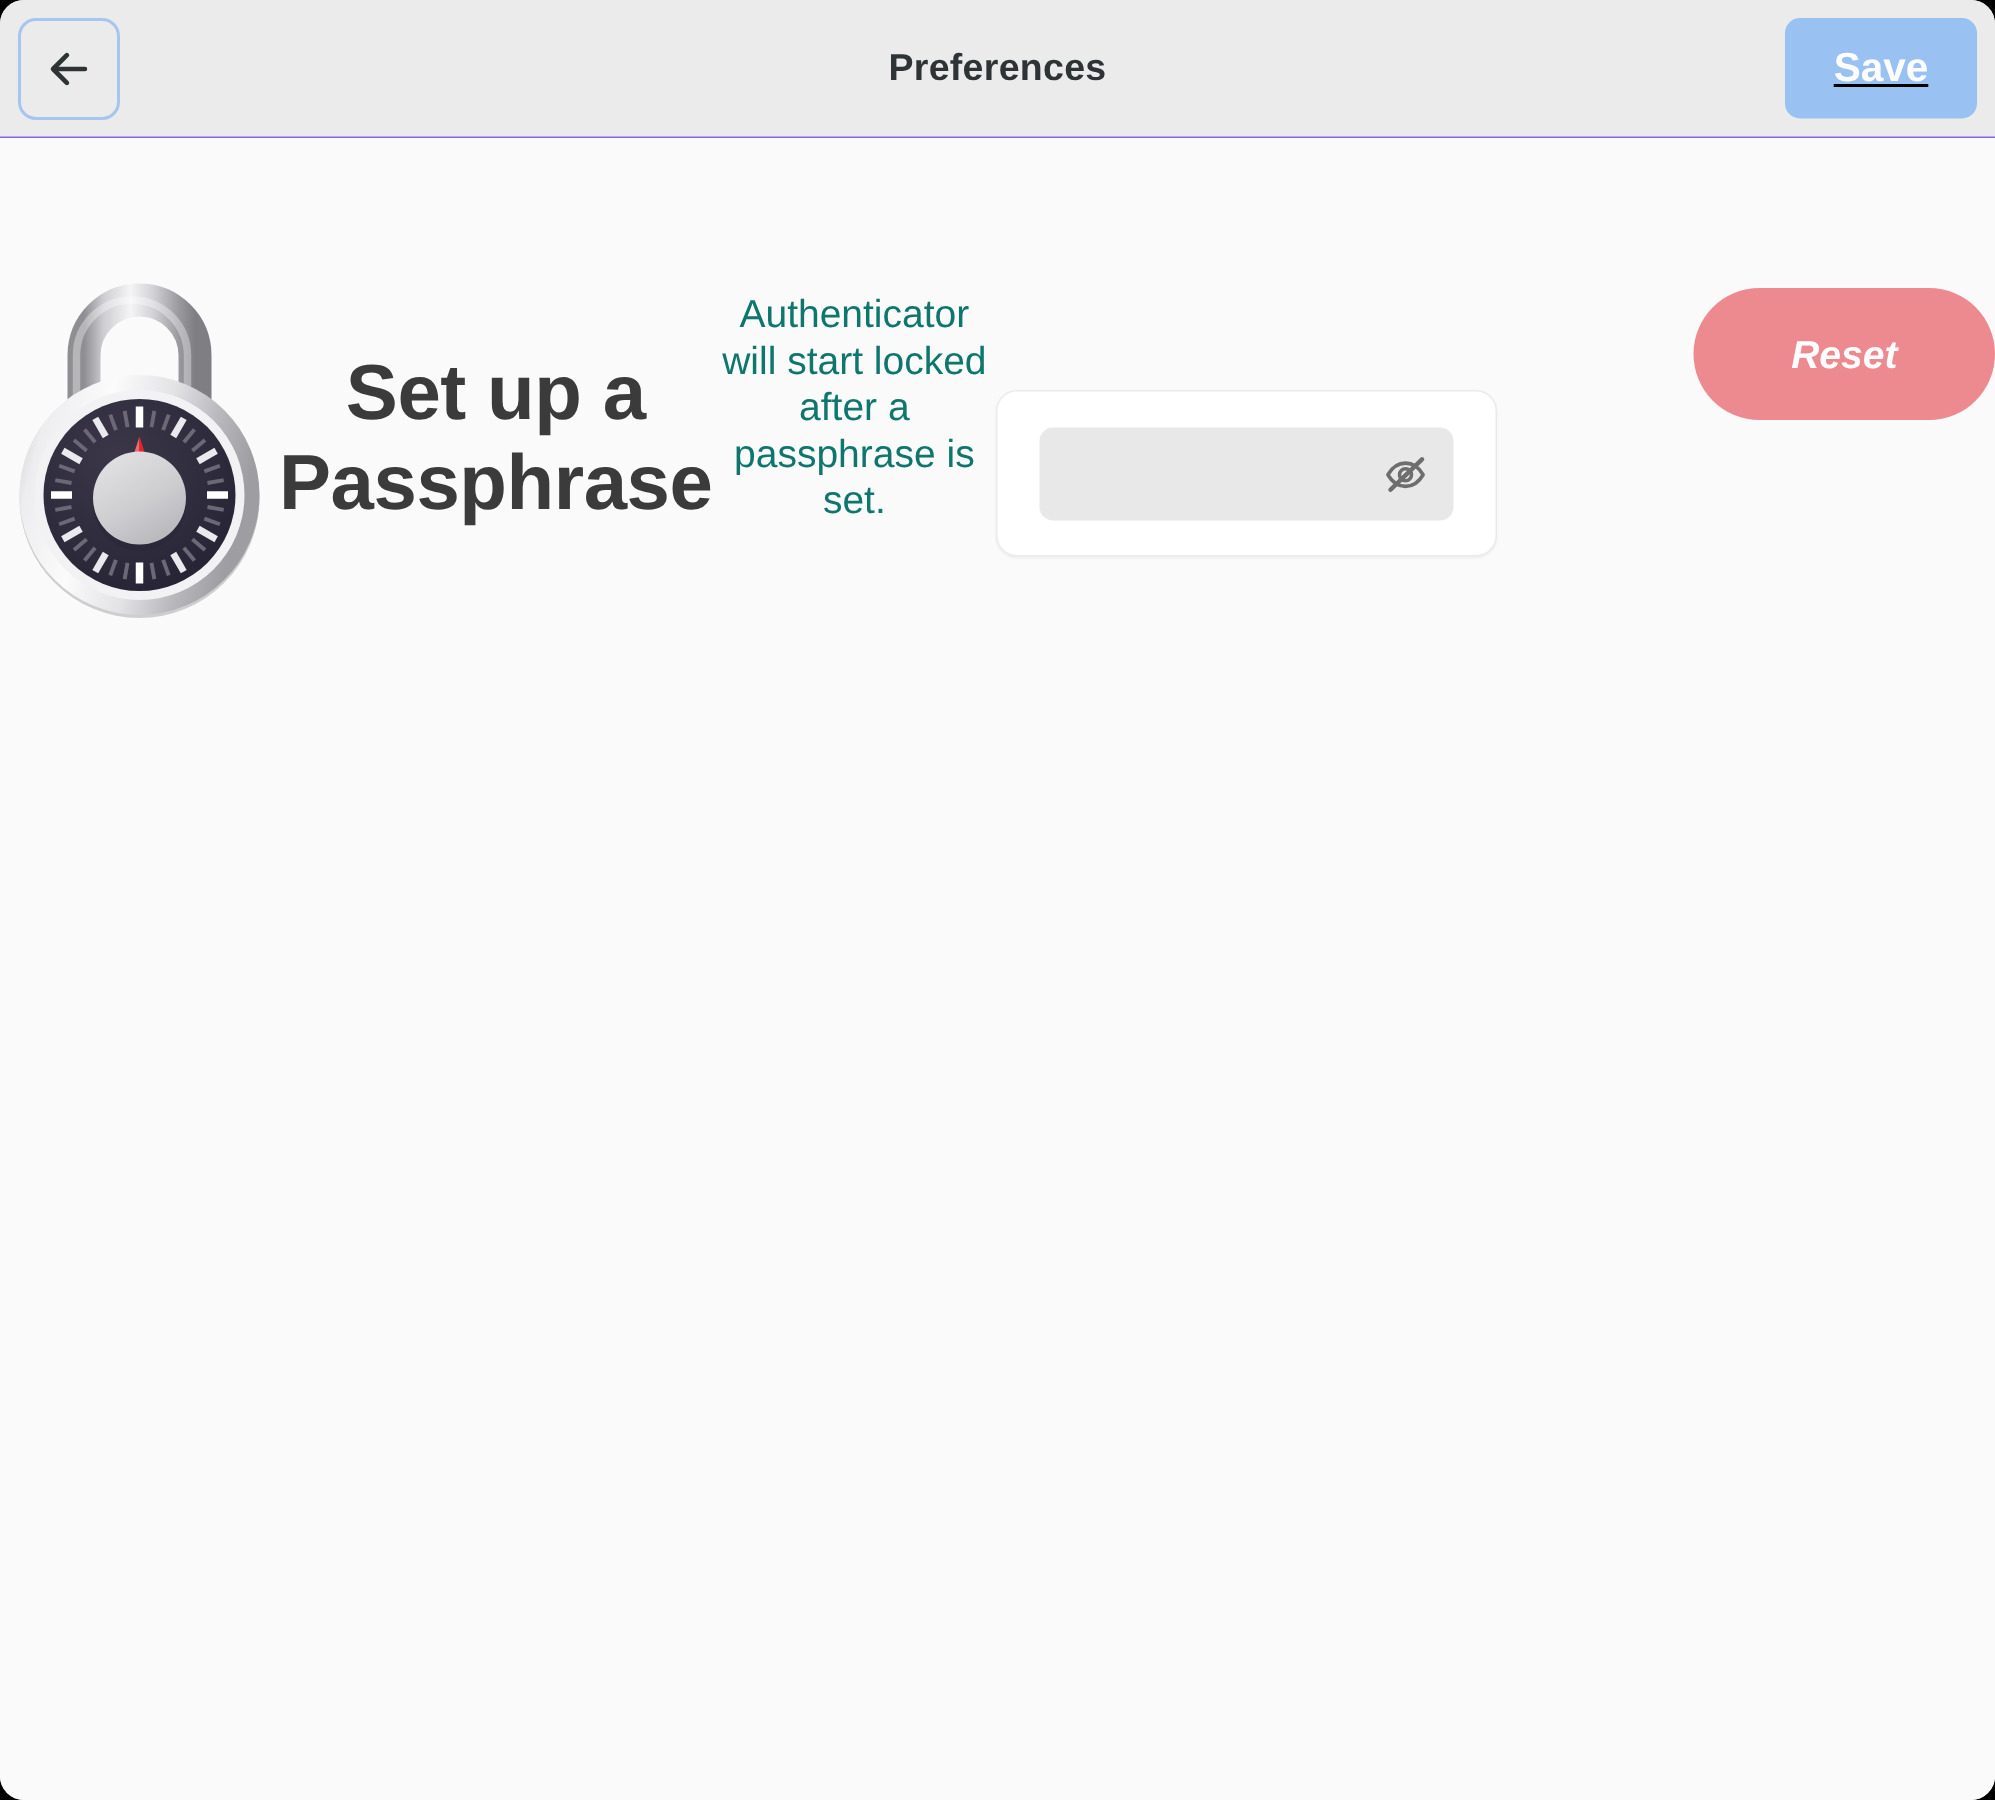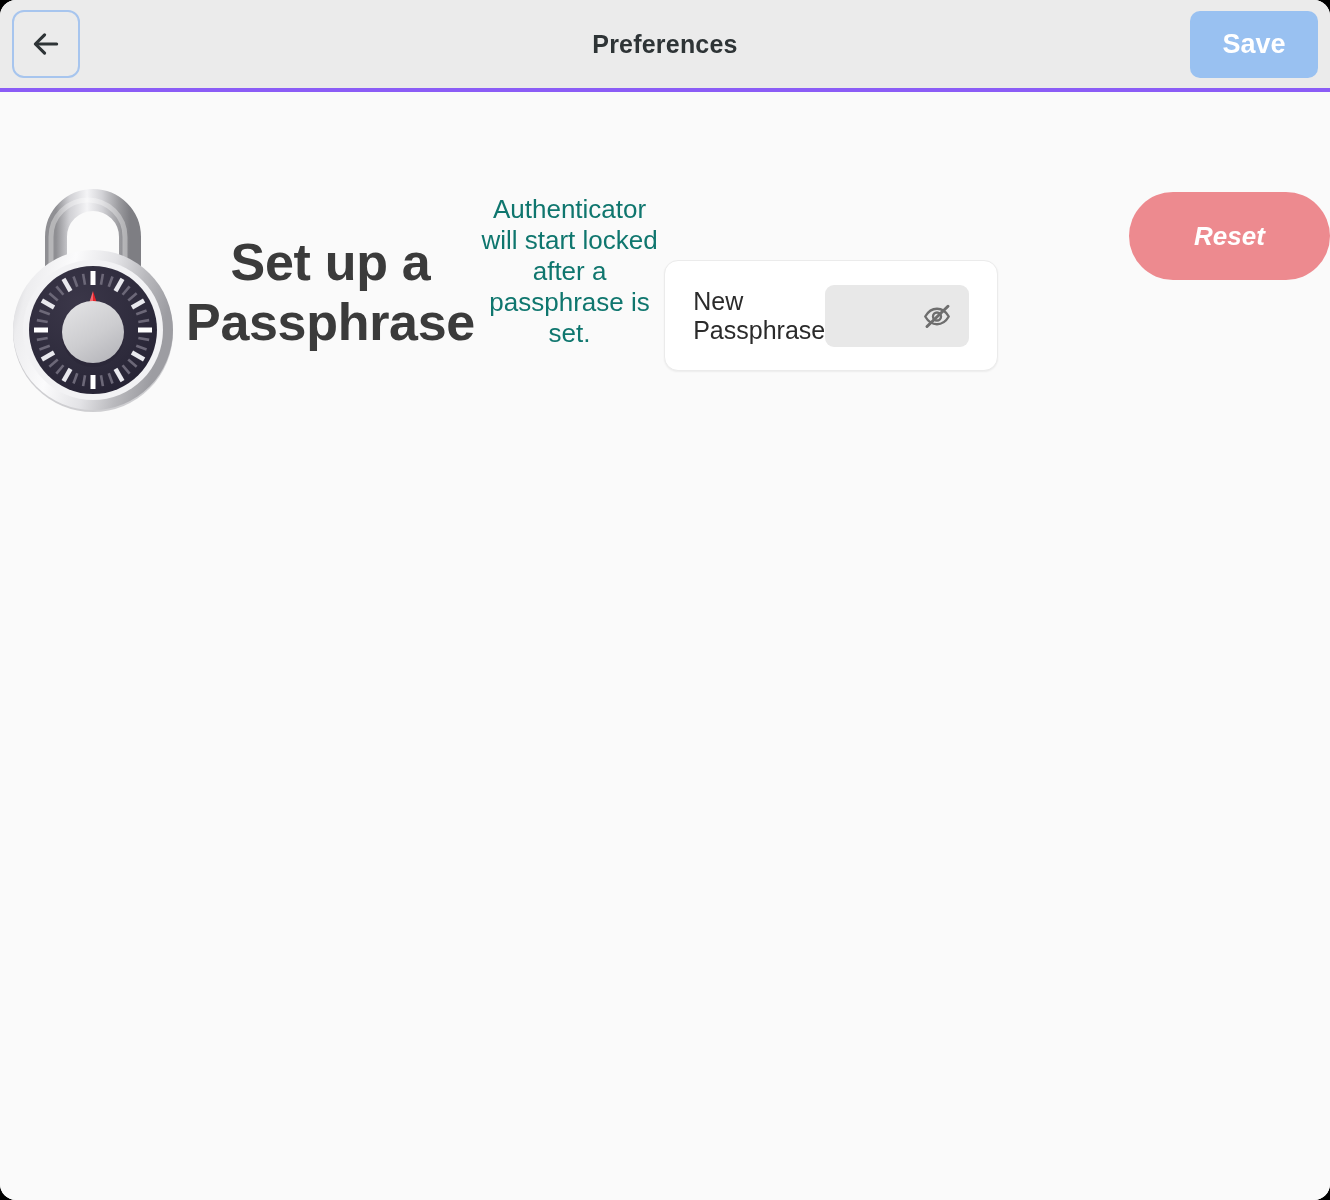--- a/index.html
+++ b/index.html
@@ -22,25 +22,26 @@
     border-radius: 16px;
     overflow: hidden;
     box-sizing: border-box;
   }
 
   
   .headerbar {
     position: relative;
     height: 92px;
     background: #ebebeb;
-    border-bottom: 4px solid #8b5cf6;
+    border-bottom: 1px solid #8b5cf6;
     box-sizing: border-box;
     display: flex;
     align-items: center;
     padding: 0 12px;
+    text-decoration: underline;
   }
 
   .back-button {
     width: 68px;
     height: 68px;
     border-radius: 12px;
     border: 2px solid #a7c5ee;
     background: #ebebeb;
     display: flex;
     align-items: center;
@@ -333,21 +334,20 @@
       </span>
     </div>
 
     <div class="page-title">Set up a Passphrase</div>
 
     <div class="page-subtitle">Authenticator will start locked after a passphrase is set.</div>
 
     <div class="card">
 
       <div class="pref-row">
-        <div class="pref-label">New Passphrase</div>
         <div class="pref-entry">
           <input type="password" placeholder="" style="">
           <button class="eye-toggle">
             <span>
               <svg width="30" height="30" viewBox="0 0 24 24" fill="none" stroke="#6e6e6e" stroke-width="1.9" stroke-linecap="round" stroke-linejoin="round">
                 <path d="M2.6 12.4 C4.9 8.4 8.3 6.2 12 6.2 C15.7 6.2 19.1 8.4 21.4 12.4 C19.1 16.4 15.7 18.6 12 18.6 C8.3 18.6 4.9 16.4 2.6 12.4 Z"></path>
                 <circle cx="12" cy="12.4" r="3.2"></circle>
                 <line x1="20.8" y1="4.2" x2="4.0" y2="20.4" stroke-width="2.4"></line>
               </svg>
             </span>

